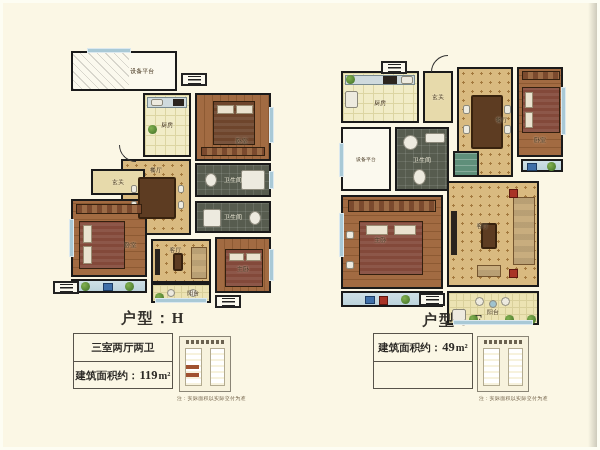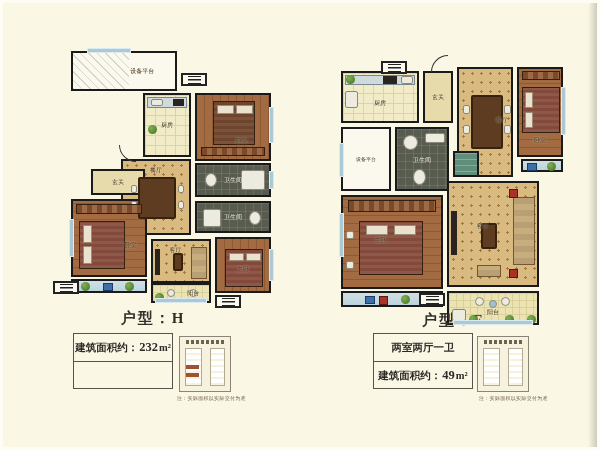--- a/index.html
+++ b/index.html
@@ -292,40 +292,40 @@
       <div class="plant" style="left:20px;top:22px;"></div>
       <div class="plant" style="left:56px;top:22px;"></div>
       <div class="plant" style="left:78px;top:22px;"></div>
     </div>
     <div class="win" style="left:118px;top:257px;width:80px;height:5px;"></div>
   </div>
 
   <div class="title" style="left:150px;top:306px;text-align:right;">户型：H</div>
 
   <div class="spec-box" style="left:70px;top:330px;">
+    <div class="spec-row">三室两厅两卫</div>
     <div class="spec-row">
       <span>建筑面积约：</span>
-        <span class="num">232</span>
+        <span class="num">119</span>
         <span>m²</span>
     </div>
   </div>
 
   <div class="inset" style="left:176px;top:333px;">
     <div class="ttl"></div>
     <div class="col l"></div>
     <div class="col r"></div>
     <div class="hl" style="left:6px;top:28px;"></div>
     <div class="hl" style="left:6px;top:36px;"></div>
   </div>
   <div class="note" style="left:174px;top:392px;">注：实际面积以实际交付为准</div>
 
   <div class="title" style="left:450px;top:308px;">户型：F</div>
 
   <div class="spec-box" style="left:370px;top:330px;">
-    <div class="spec-row">两室两厅一卫</div>
     <div class="spec-row">
       <span>建筑面积约：</span>
         <span class="num">49</span>
         <span>m²</span>
     </div>
   </div>
 
   <div class="inset" style="left:474px;top:333px;">
     <div class="ttl"></div>
     <div class="col l"></div>

